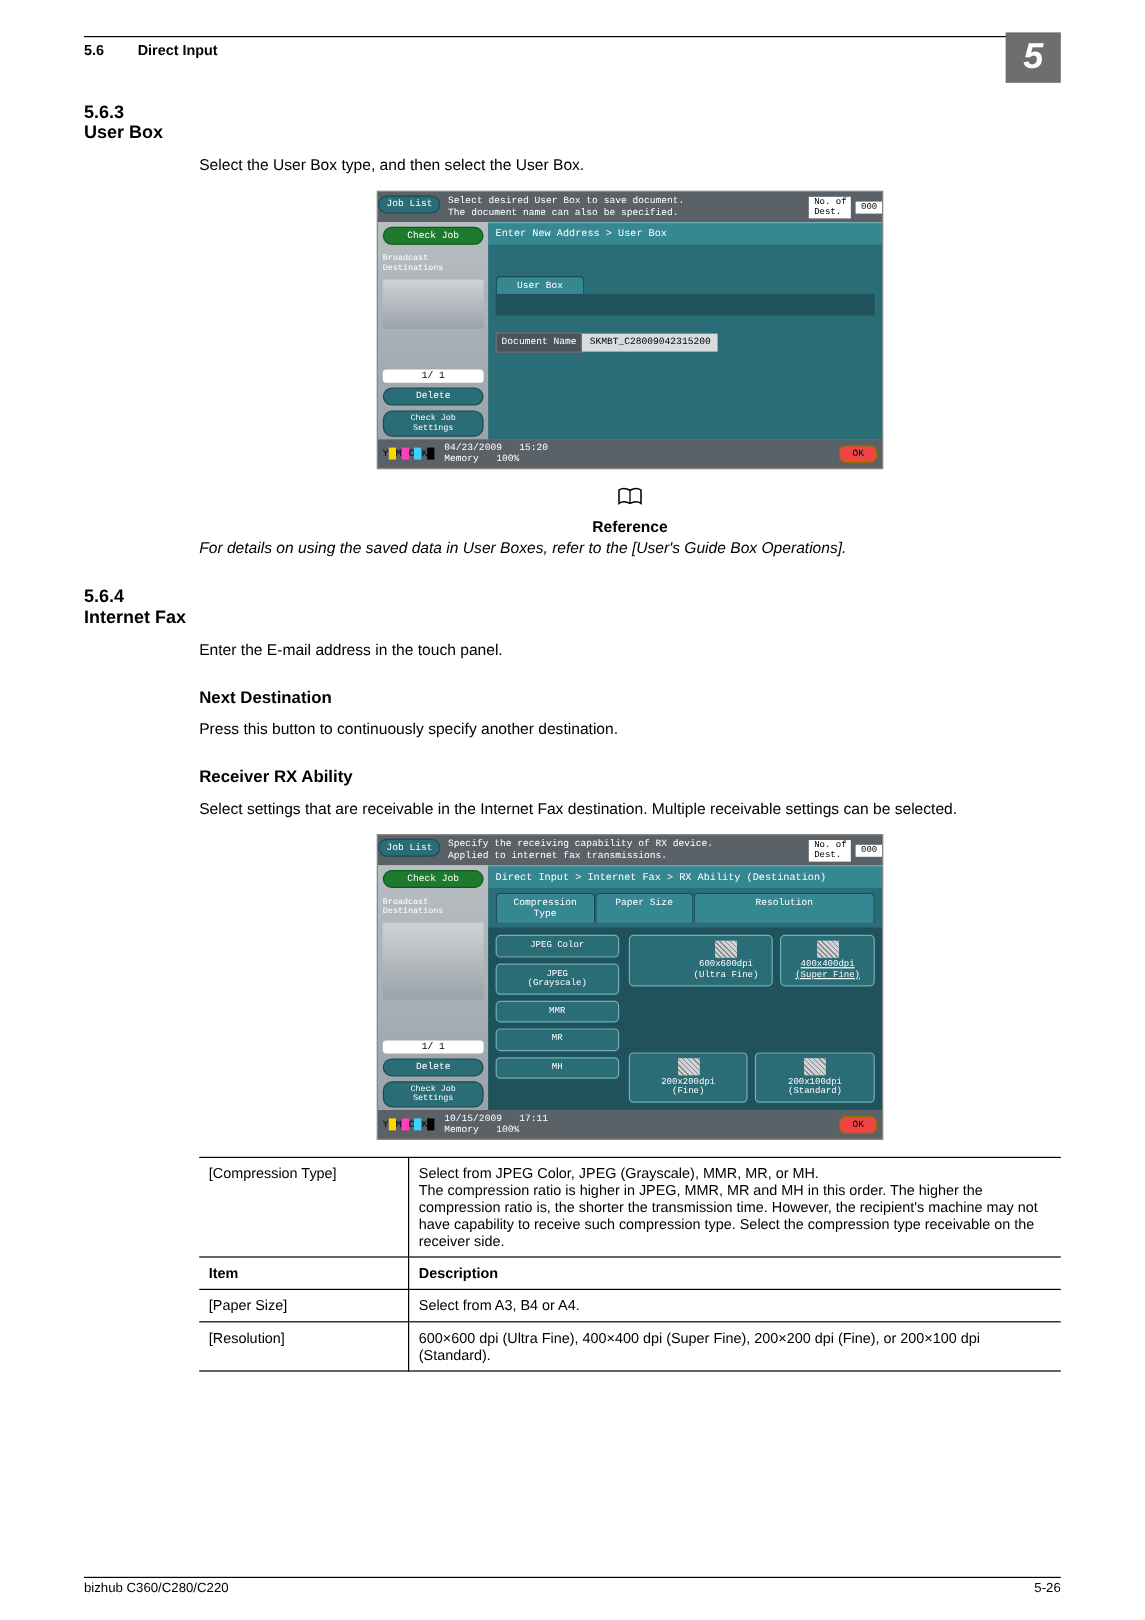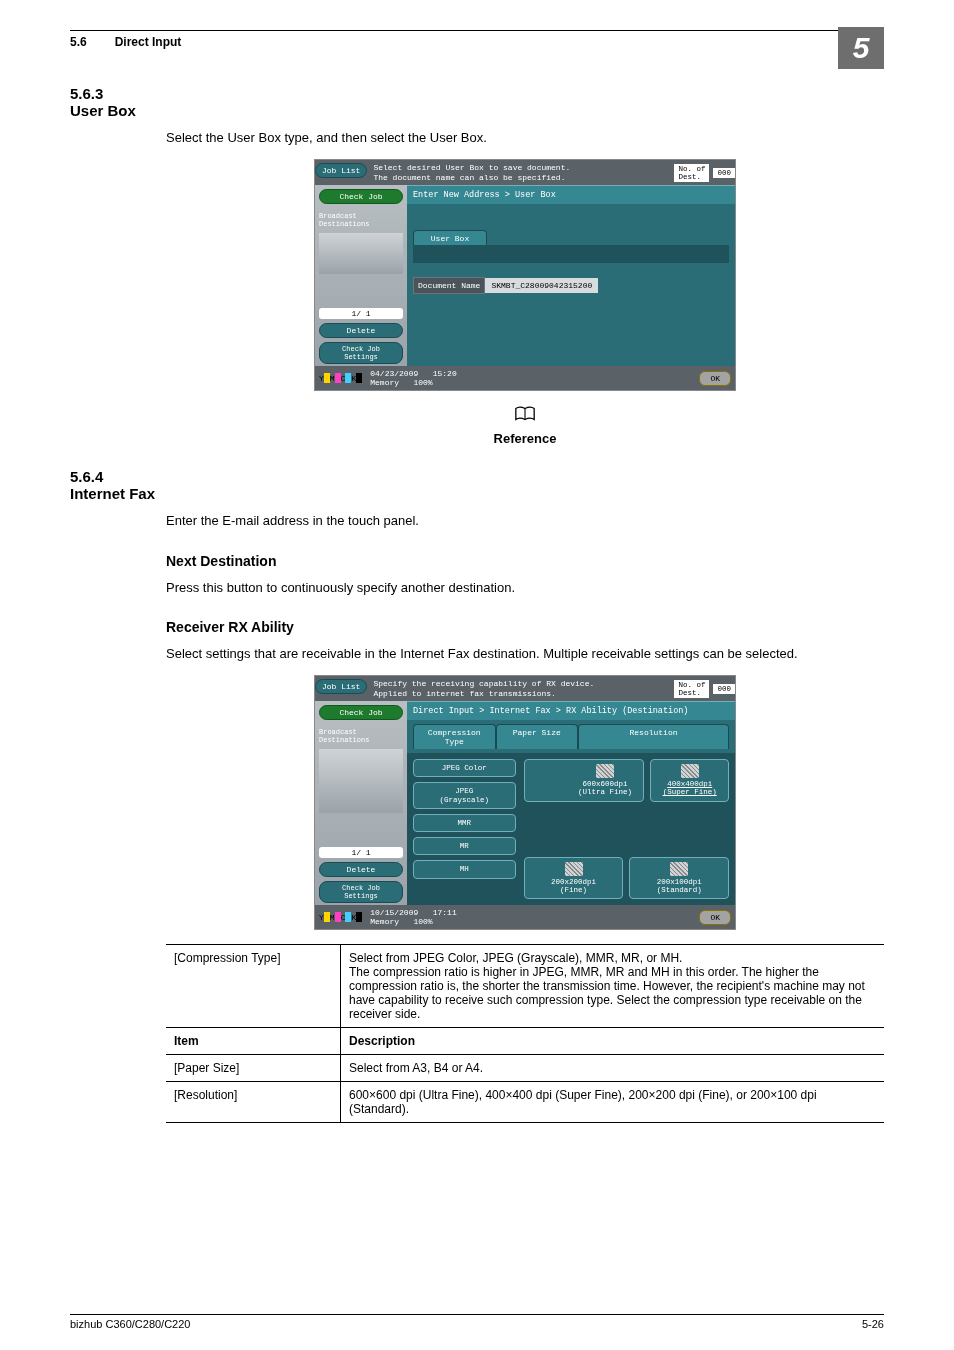--- a/index.html
+++ b/index.html
@@ -195,21 +195,21 @@
     border:1px solid #6a747a;
   }
   .doc-val{
     background:#d8dcdf;color:#000;padding:3px 6px;display:inline-block;font-size:8px;
   }
   .bottom-bar{
     display:flex;align-items:center;justify-content:space-between;
     background:#5a6268;padding:3px 4px;font-size:8px;
   }
   .ok-btn{
-    background:#a3a3a3;border:1px solid #8a7200;border-radius:6px;
+    background:#ef4444;border:1px solid #8a7200;border-radius:6px;
     padding:2px 10px;color:#000;font-size:8px;
   }
   .ymck { display:flex;gap:0;align-items:flex-end;font-size:8px;color:#000;}
   .ymck span.box{width:6px;height:10px;display:inline-block;}
   .y{background:#ffd500}.m{background:#ff3fbf}.c{background:#3fd0ff}.k{background:#000}
 
   
   table.desc {
     width: 100%;
     border-collapse: collapse;
@@ -308,20 +308,21 @@
       </div>
     </div>
 
     <div class="ref-row">
       <svg class="ref-icon" viewBox="0 0 24 18">
           <path d="M2 3 Q6 0 12 3 Q18 0 22 3 L22 15 Q18 12 12 15 Q6 12 2 15 Z" fill="none" stroke="#000" stroke-width="1.4"></path>
           <line x1="12" y1="3" x2="12" y2="15" stroke="#000" stroke-width="1.2"></line>
         </svg>
       <span style="font-weight:bold;">Reference</span>
     </div>
+    <div class="ref-text para" style="margin-top:2px;">For details on using the saved data in User Boxes, refer to the [User's Guide Box Operations].</div>
   </div>
 
   <div class="heading-row tight">
     <div class="h-num">5.6.4</div>
     <div class="h-title">Internet Fax</div>
   </div>
   <div class="body-indent">
     <div class="para">Enter the E-mail address in the touch panel.</div>
 
     <div class="sub-h">Next Destination</div>

